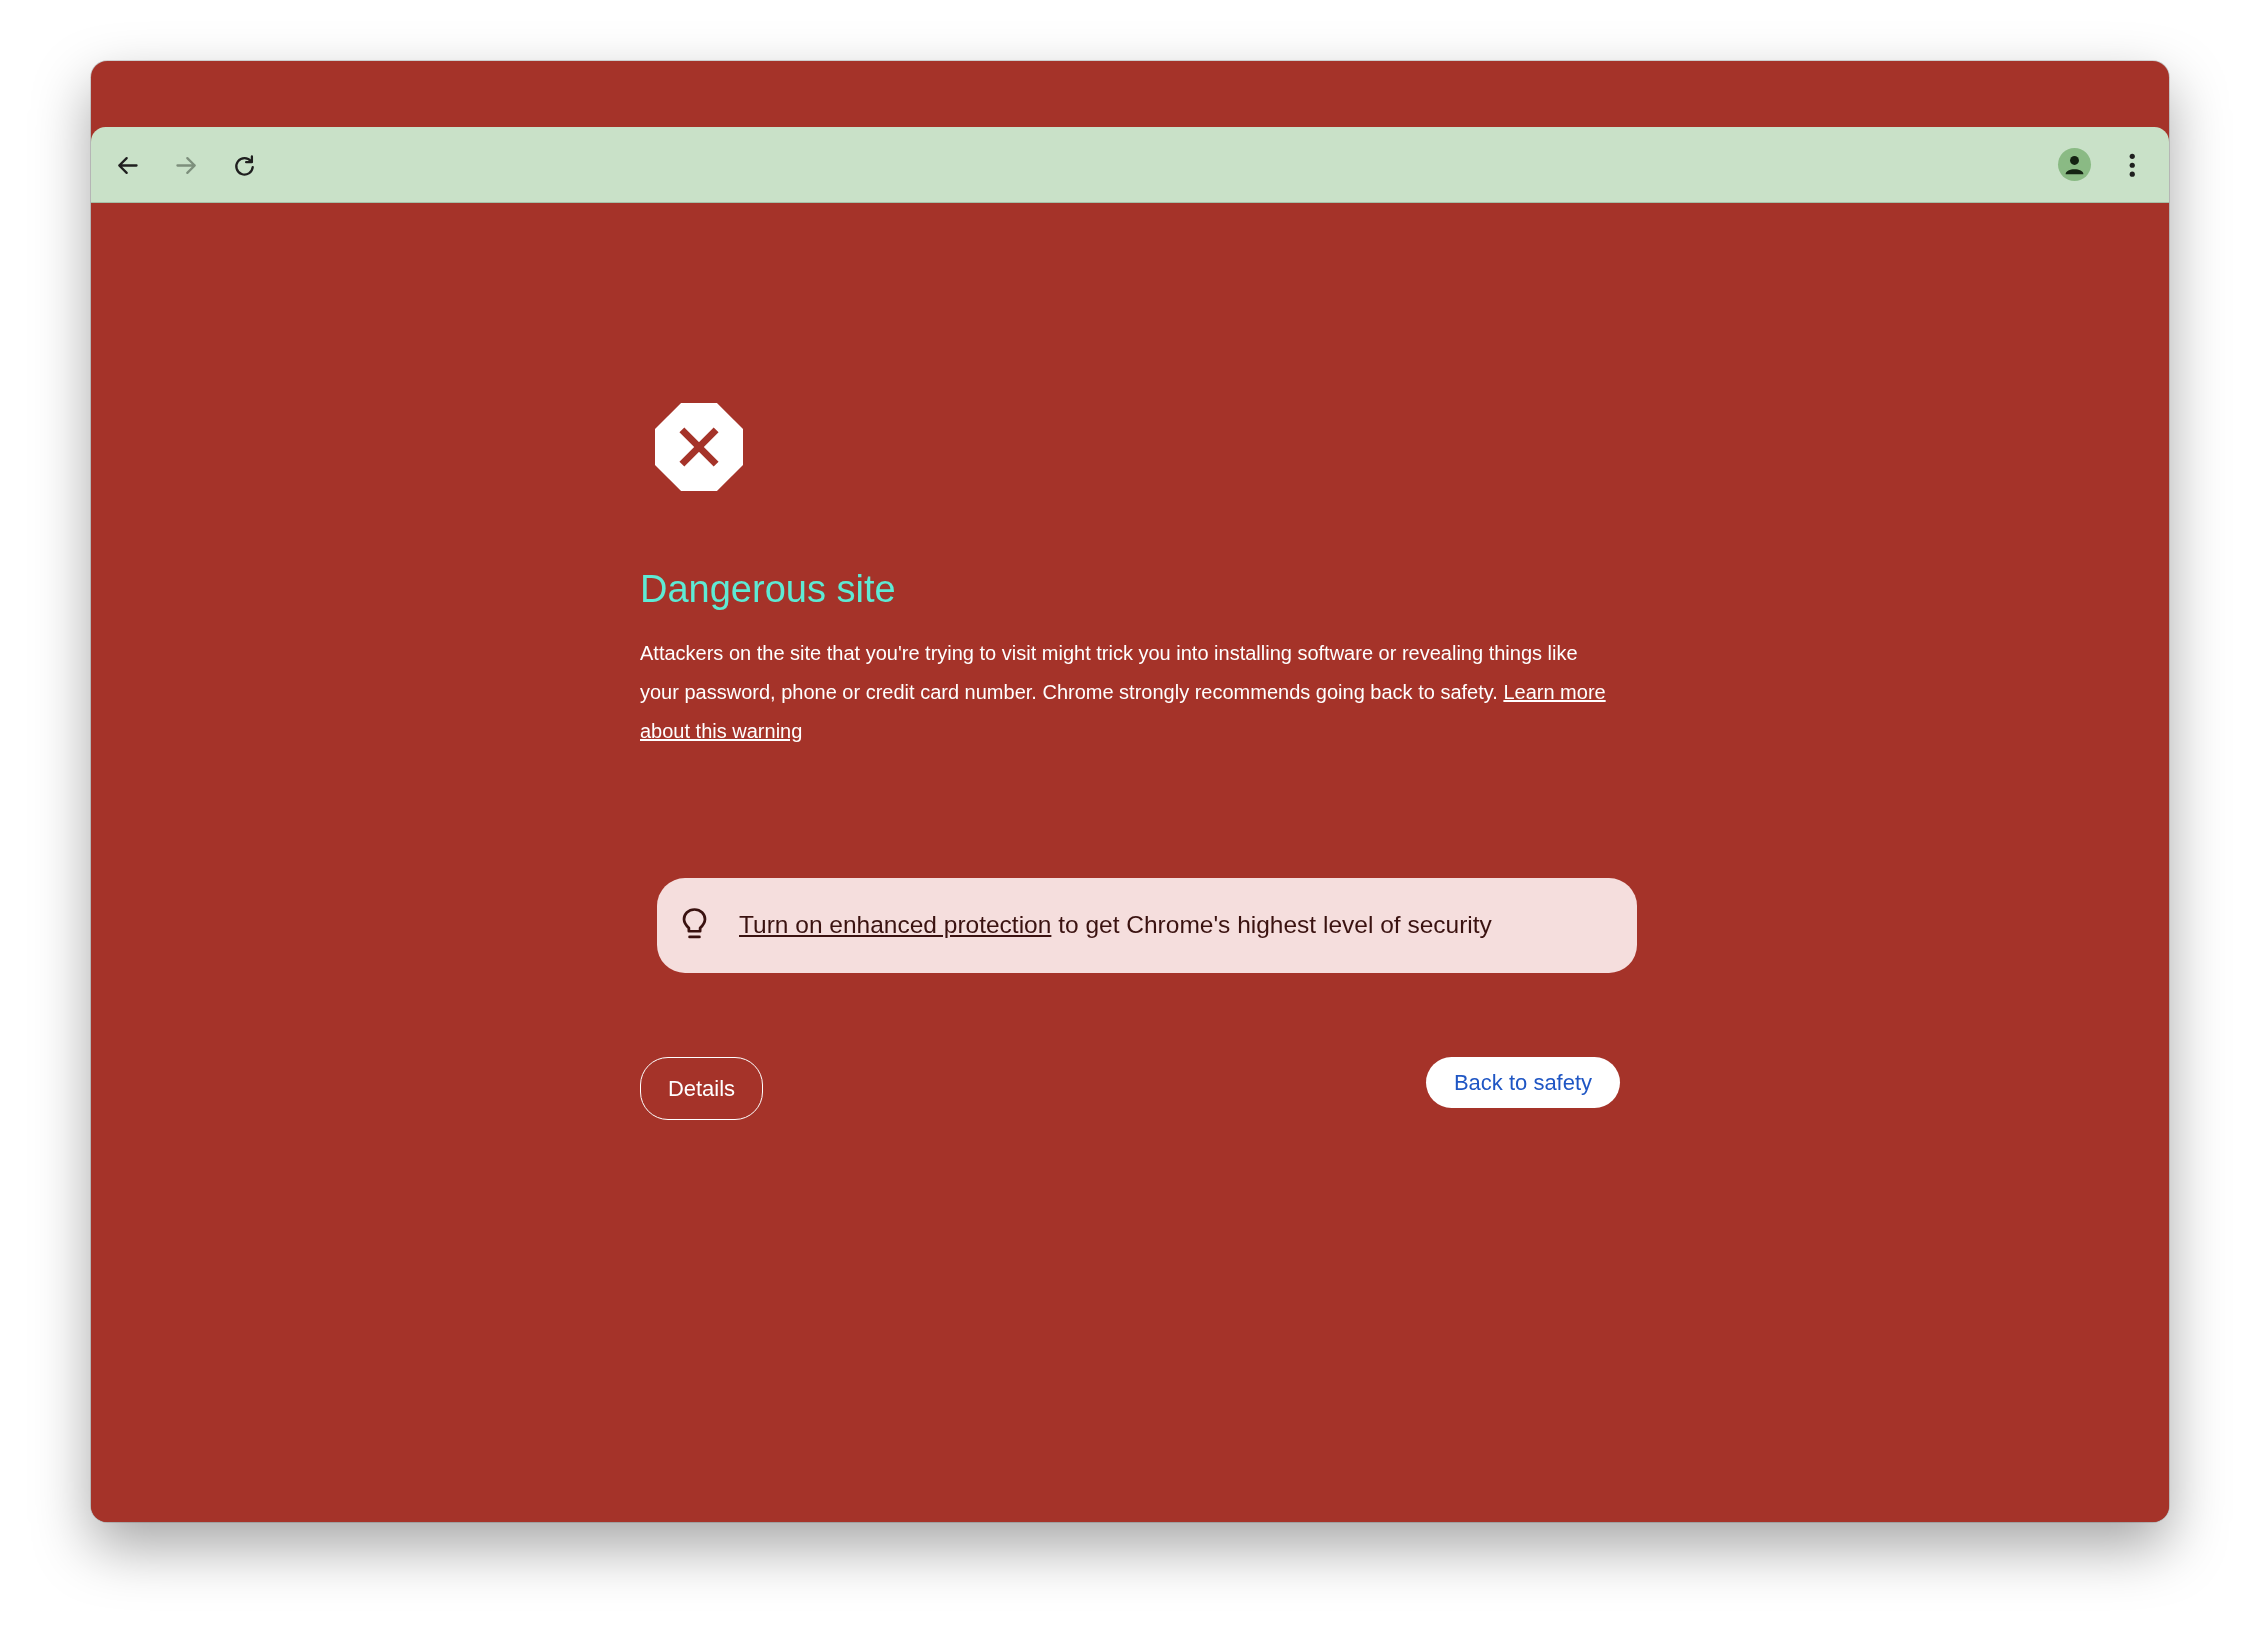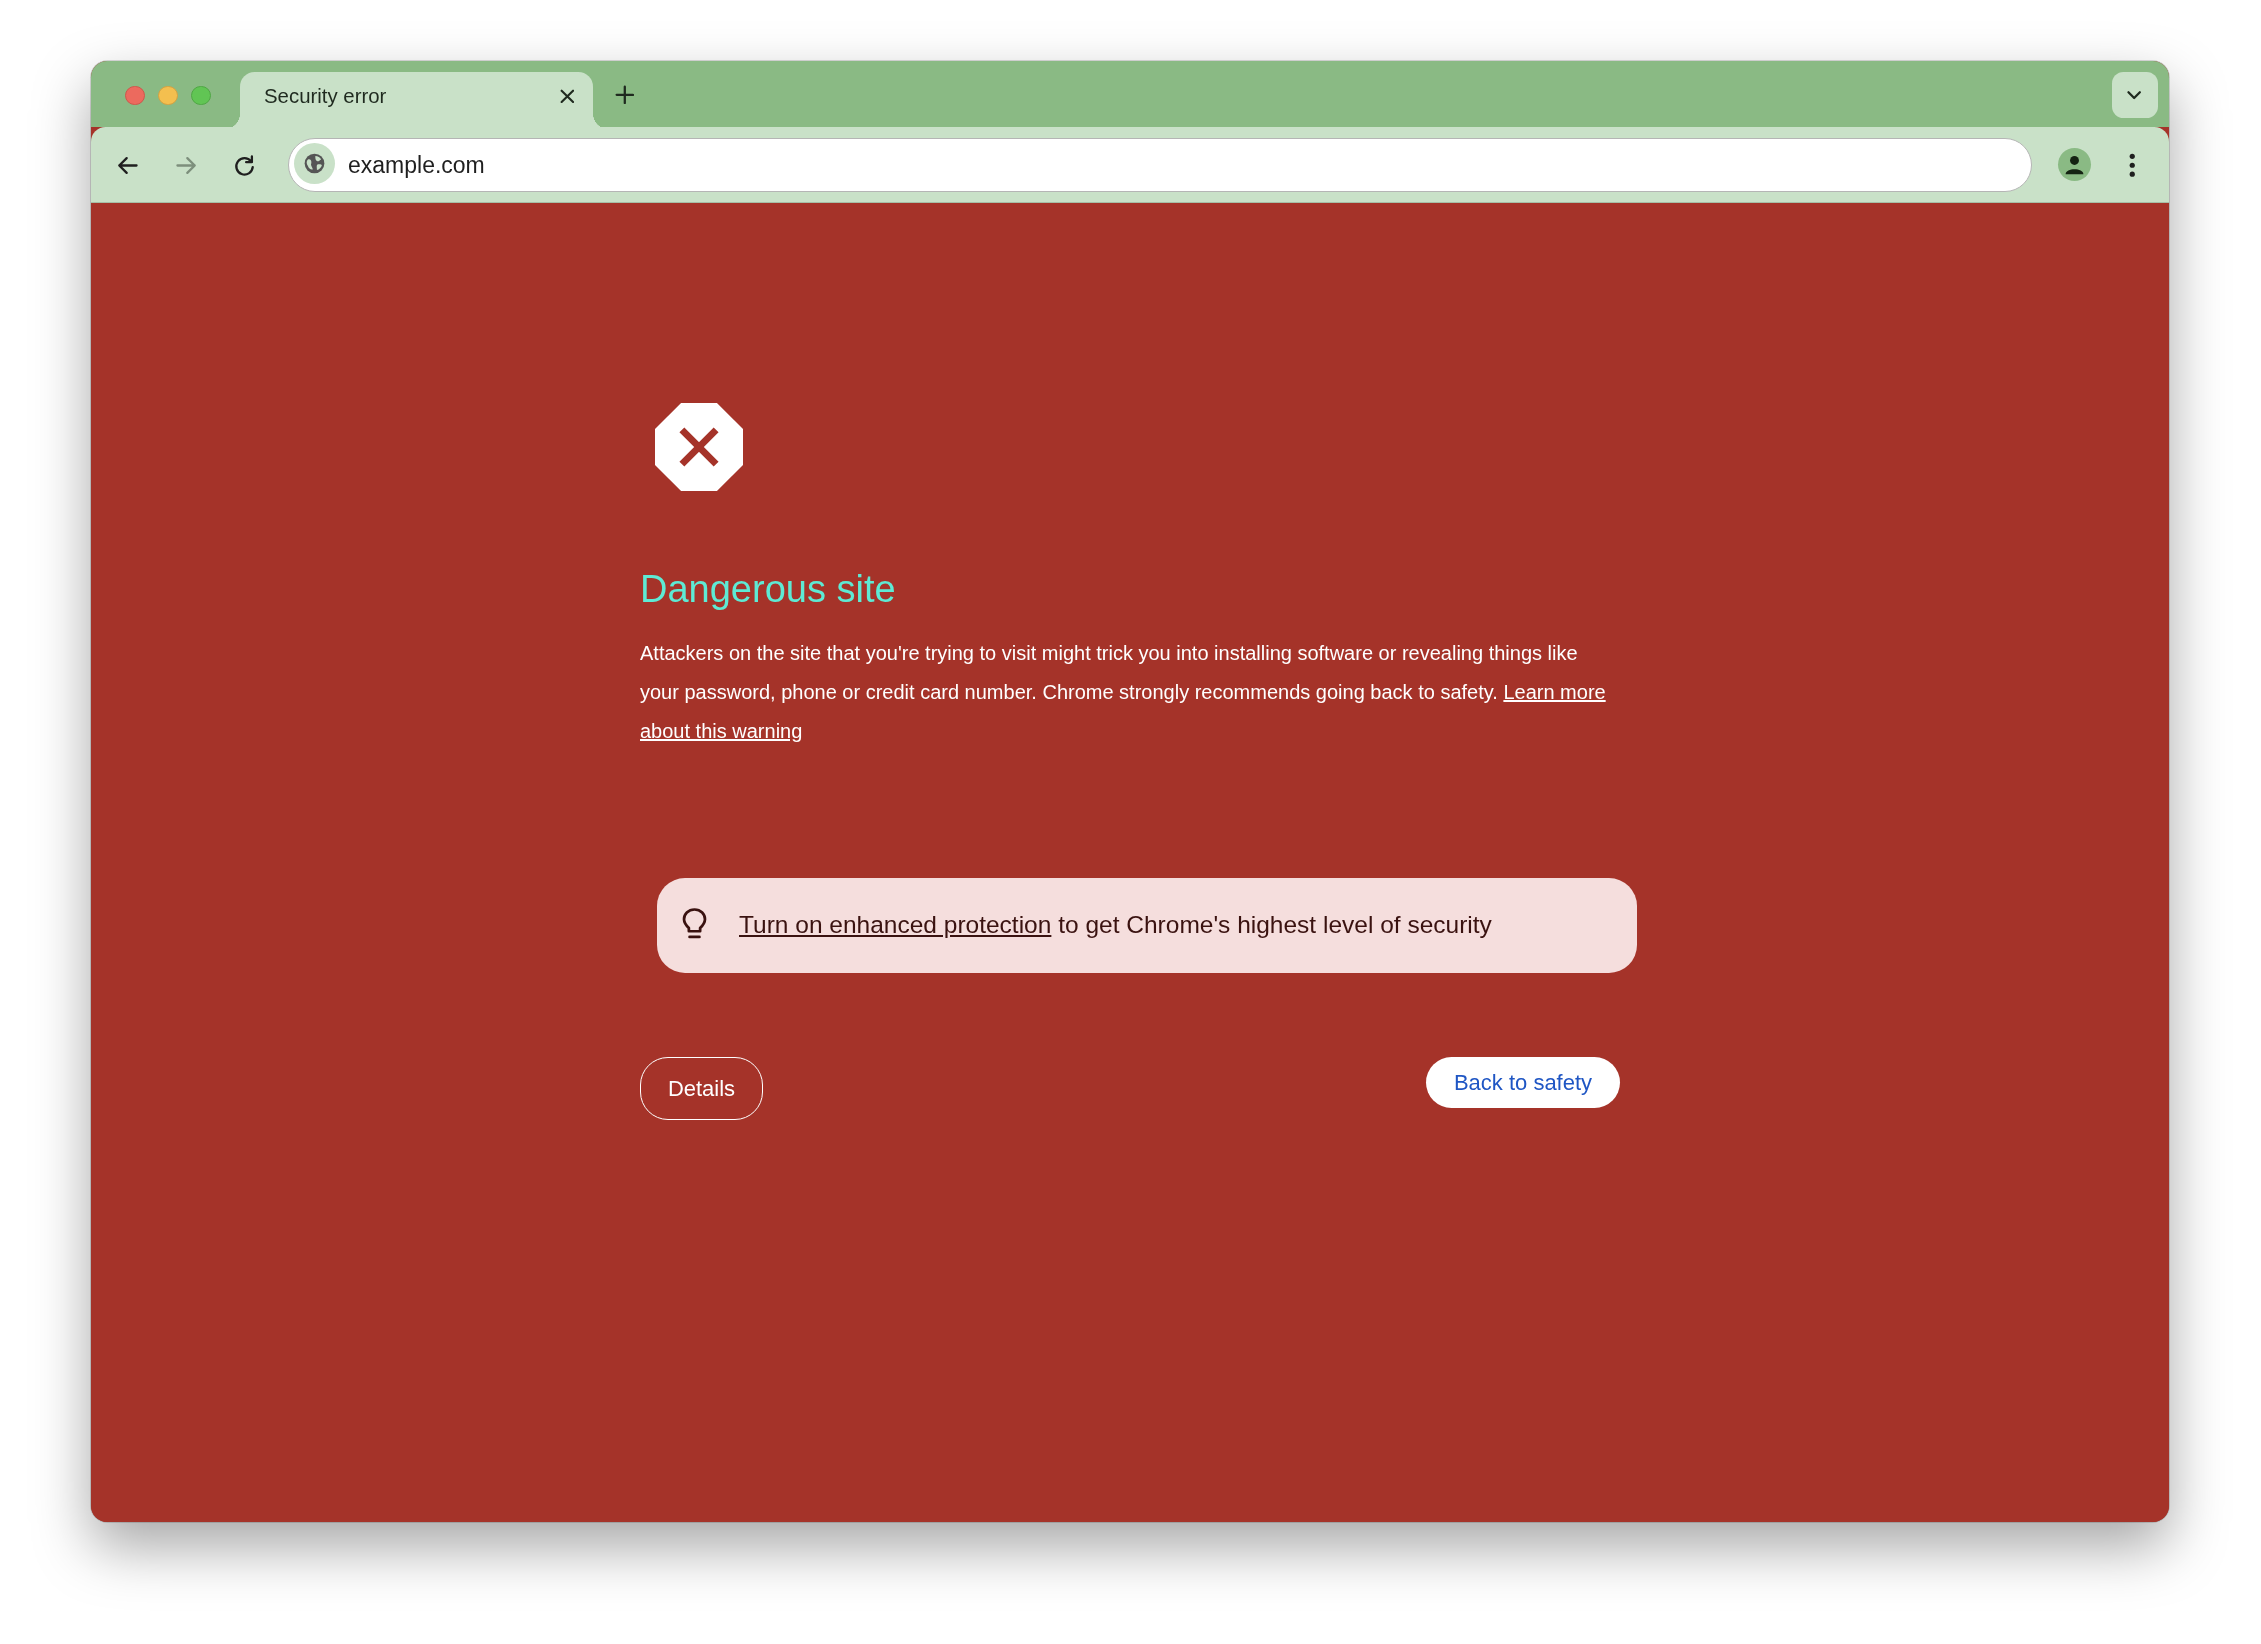--- a/index.html
+++ b/index.html
@@ -146,76 +146,39 @@
     background: #ffffff; color: #1f56c4;
     font-family: Liberation Sans, sans-serif;
     font-size: 22px;
     display: flex; align-items: center; justify-content: center;
   }
 </style>
 </head>
 <body>
 
 <div class="window">
-  <div class="tabstrip">
-    <div class="traffic red"></div>
-    <div class="traffic yellow"></div>
-    <div class="traffic green"></div>
-
-    <div class="tab">
-      <span class="tab-title">Security error</span>
-      <span class="tab-close">
-        <svg width="14.7" height="14.7" viewBox="0 0 18 18">
-            <path d="M2 2 L16 16 M16 2 L2 16" stroke="#1f2a1f" stroke-width="2.6" stroke-linecap="round"></path>
-          </svg>
-      </span>
-    </div>
-
-    <div class="newtab">
-      <svg width="19.6" height="19.6" viewBox="0 0 24 24">
-          <path d="M12 2 V22 M2 12 H22" stroke="#1f2a1f" stroke-width="2.8" stroke-linecap="round"></path>
-        </svg>
-    </div>
-
-    <div class="tabsearch">
-      <svg width="16.3" height="11.4" viewBox="0 0 20 14">
-          <path d="M3 4 L10 11 L17 4" fill="none" stroke="#1f2a1f" stroke-width="2.8" stroke-linecap="round" stroke-linejoin="round"></path>
-        </svg>
-    </div>
-  </div>
 
   <div class="toolbar">
     <div class="tb-btn" style="left:17px">
       <svg width="23" height="23" viewBox="0 0 28 28">
           <path d="M25 14 H4 M13 5 L4 14 L13 23" fill="none" stroke="#1f1f1f" stroke-width="2.8" stroke-linecap="round" stroke-linejoin="round"></path>
         </svg>
     </div>
     <div class="tb-btn" style="left:76px">
       <svg width="23" height="23" viewBox="0 0 28 28">
           <path d="M3 14 H24 M15 5 L24 14 L15 23" fill="none" stroke="#7d8f7c" stroke-width="2.8" stroke-linecap="round" stroke-linejoin="round"></path>
         </svg>
     </div>
     <div class="tb-btn" style="left:134px">
       <svg width="23" height="23" viewBox="0 0 28 28">
           <path d="M22 9 A10 10 0 1 0 24 16" fill="none" stroke="#1f1f1f" stroke-width="2.8" stroke-linecap="round"></path>
           <path d="M23 3 V10 H16" fill="none" stroke="#1f1f1f" stroke-width="2.8" stroke-linejoin="round" stroke-linecap="round"></path>
         </svg>
     </div>
 
-    <div class="omnibox">
-      <div class="site-info">
-        <svg width="23" height="23" viewBox="0 0 28 28">
-          <circle cx="14" cy="14" r="12" fill="#555"></circle>
-          <path d="M6 9 C9 8 11 11 10 14 C9 16 11 18 12 21 C10 22 7 20 6 17 C4 14 4 11 6 9 Z" fill="#c9e1c8"></path>
-          <path d="M15 5 C18 5 21 7 22 9 C20 10 19 12 17 11 C15 10 15 8 15 5 Z" fill="#c9e1c8"></path>
-          <path d="M18 15 C20 15 22 15 23 16 C22 19 20 21 17 22 C17 19 16 16 18 15 Z" fill="#c9e1c8"></path>
-        </svg>
-      </div>
-      <span class="url">example.com</span>
-    </div>
 
     <div class="avatar">
       <svg width="21" height="21" viewBox="0 0 26 26">
         <circle cx="13" cy="8" r="5.5" fill="#142312"></circle>
         <path d="M2 25 C2 17 24 17 24 25 Z" fill="#142312"></path>
       </svg>
     </div>
 
     <div class="menu-btn">
       <svg width="6.5" height="24.5" viewBox="0 0 8 30">

